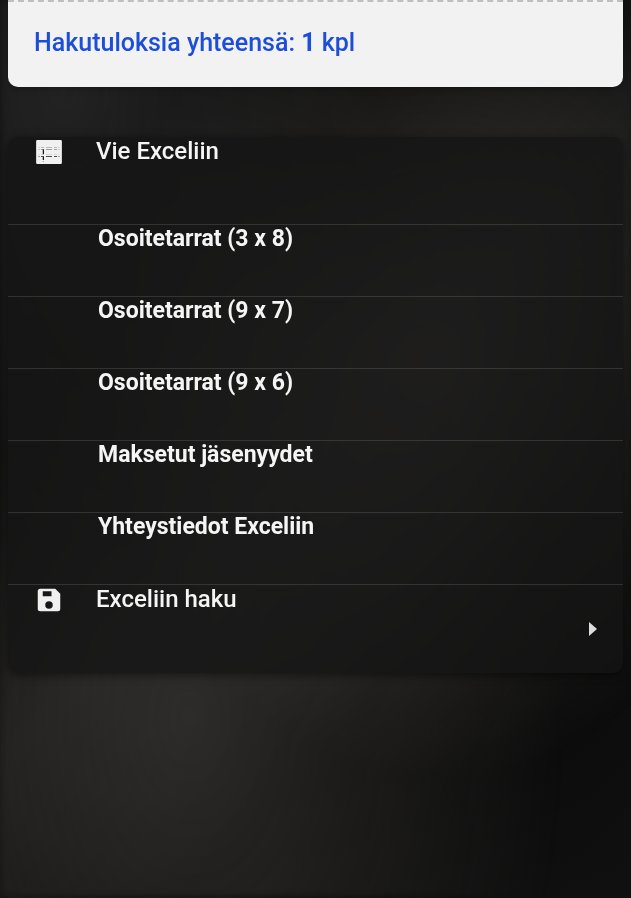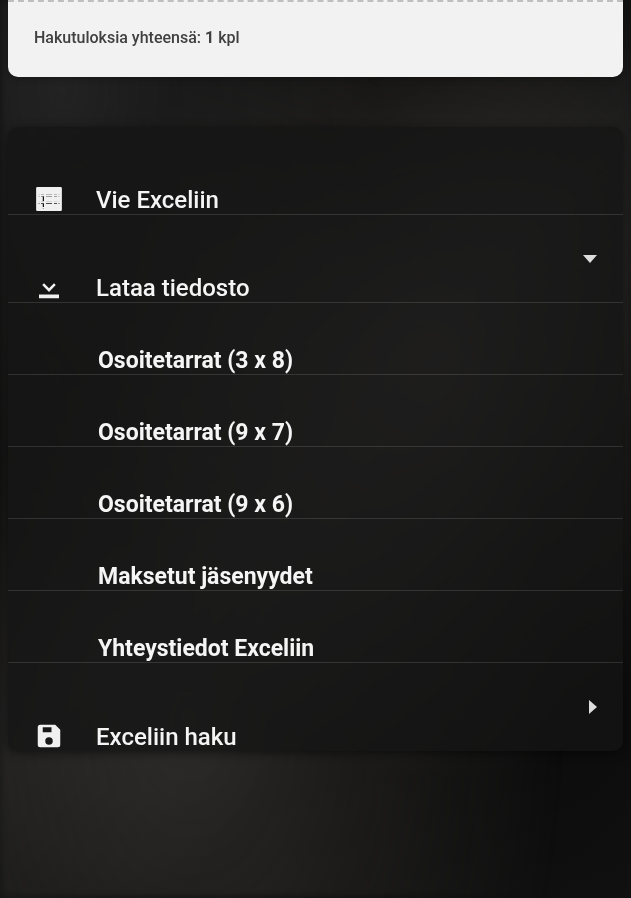--- a/index.html
+++ b/index.html
@@ -35,42 +35,42 @@
     position: relative;
     z-index: 1;
     margin: 0 8px 0 8px;
     background: #f2f2f2;
     border-radius: 0 0 10px 10px;
     border-top: 2px dashed #bfbfbf;
     padding: 26px 26px 30px 26px;
     box-shadow: 0 2px 6px rgba(0,0,0,0.25);
   }
   .top-card .label-text {
-    font-size: 16px;
-    color: #404040;
+    font-size: 25px;
+    color: #1d4ed8;
     font-weight: 500;
   }
   .top-card .count {
     font-weight: 700;
   }
 
   .menu-panel {
     position: relative;
     z-index: 1;
     margin: 50px 8px 0 8px;
     background: rgba(20,20,20,0.75);
     border-radius: 10px;
     overflow: hidden;
     box-shadow: 0 2px 10px rgba(0,0,0,0.5);
     color: #f5f5f5;
     backdrop-filter: blur(1px);
   }
   .menu-item {
     display: flex;
-    align-items: flex-end;
+    align-items: flex-start;
     padding: 0 26px;
     height: 88px;
     border-bottom: 1px solid rgba(255,255,255,0.12);
     font-size: 24px;
     font-weight: 500;
     cursor: pointer;
     position: relative;
   }
   .menu-item:last-child { border-bottom: none; }
   .menu-item.sub {
@@ -128,29 +128,20 @@
           <line x1="2.5" y1="9" x2="21.5" y2="9" stroke="#f0f0f0" stroke-width="1.6"></line>
           <line x1="2.5" y1="14.5" x2="21.5" y2="14.5" stroke="#f0f0f0" stroke-width="1.6"></line>
           <line x1="8.8" y1="3.5" x2="8.8" y2="20.5" stroke="#f0f0f0" stroke-width="1.6"></line>
           <line x1="15.2" y1="3.5" x2="15.2" y2="20.5" stroke="#f0f0f0" stroke-width="1.6"></line>
         </svg>
     </span>
     <span>Vie Exceliin</span>
   </div>
 
 
-  <div class="menu-item">
-    <span class="icon-slot">
-      <svg viewBox="0 0 24 24">
-          <path d="M12 3v10l4-4 1.4 1.4L12 16l-5.4-5.6L8 9l4 4V3h0zM4 18h16v3H4v-3z"></path>
-        </svg>
-    </span>
-    <span>Lataa tiedosto</span>
-    <span class="chevron down"></span>
-  </div>
 
   <div class="menu-item sub">
     <span>Osoitetarrat (3 x 8)</span>
   </div>
   <div class="menu-item sub">
     <span>Osoitetarrat (9 x 7)</span>
   </div>
   <div class="menu-item sub">
     <span>Osoitetarrat (9 x 6)</span>
   </div>

